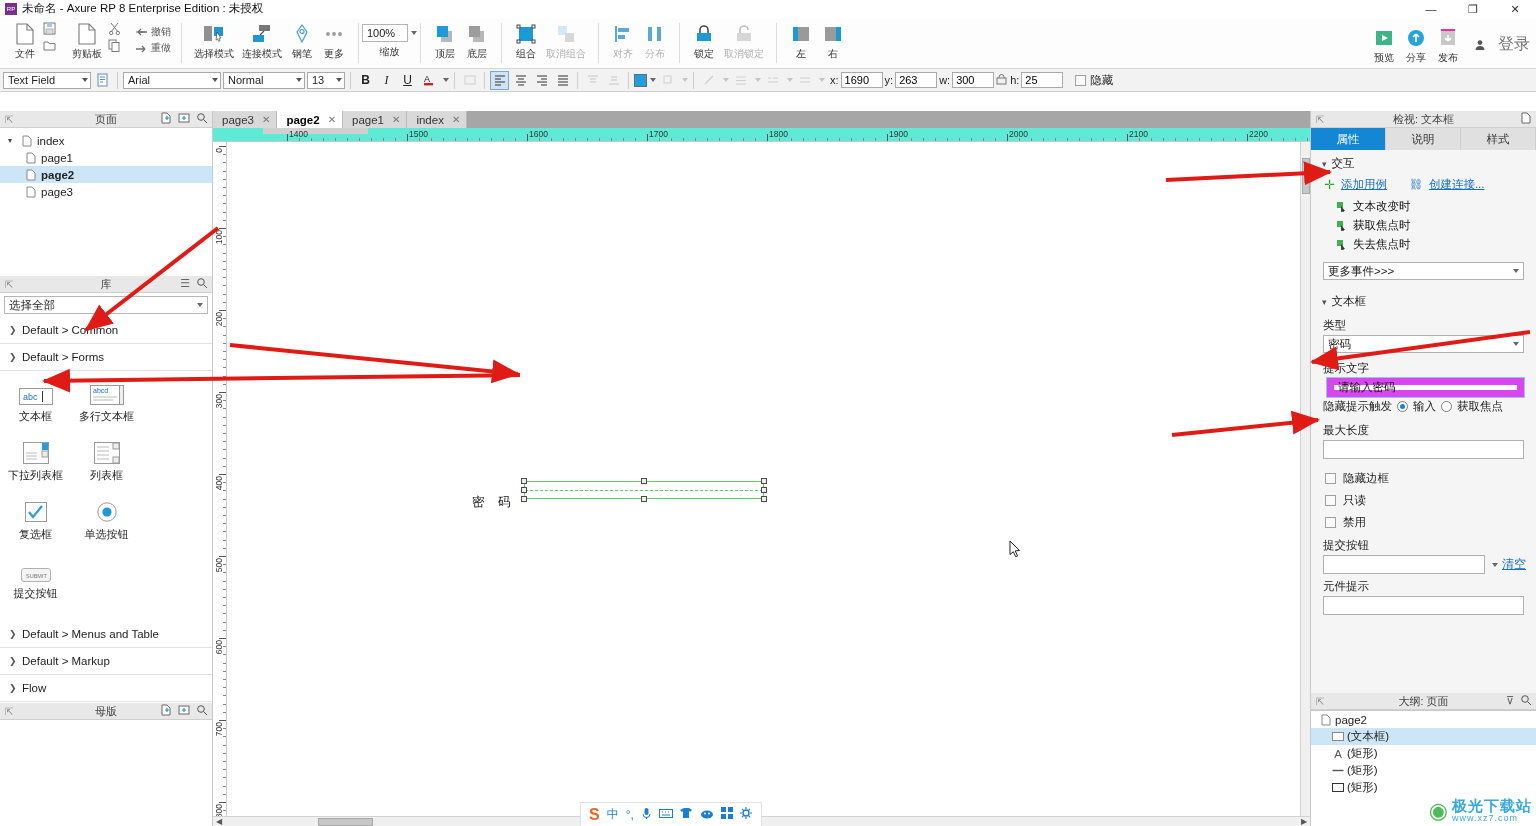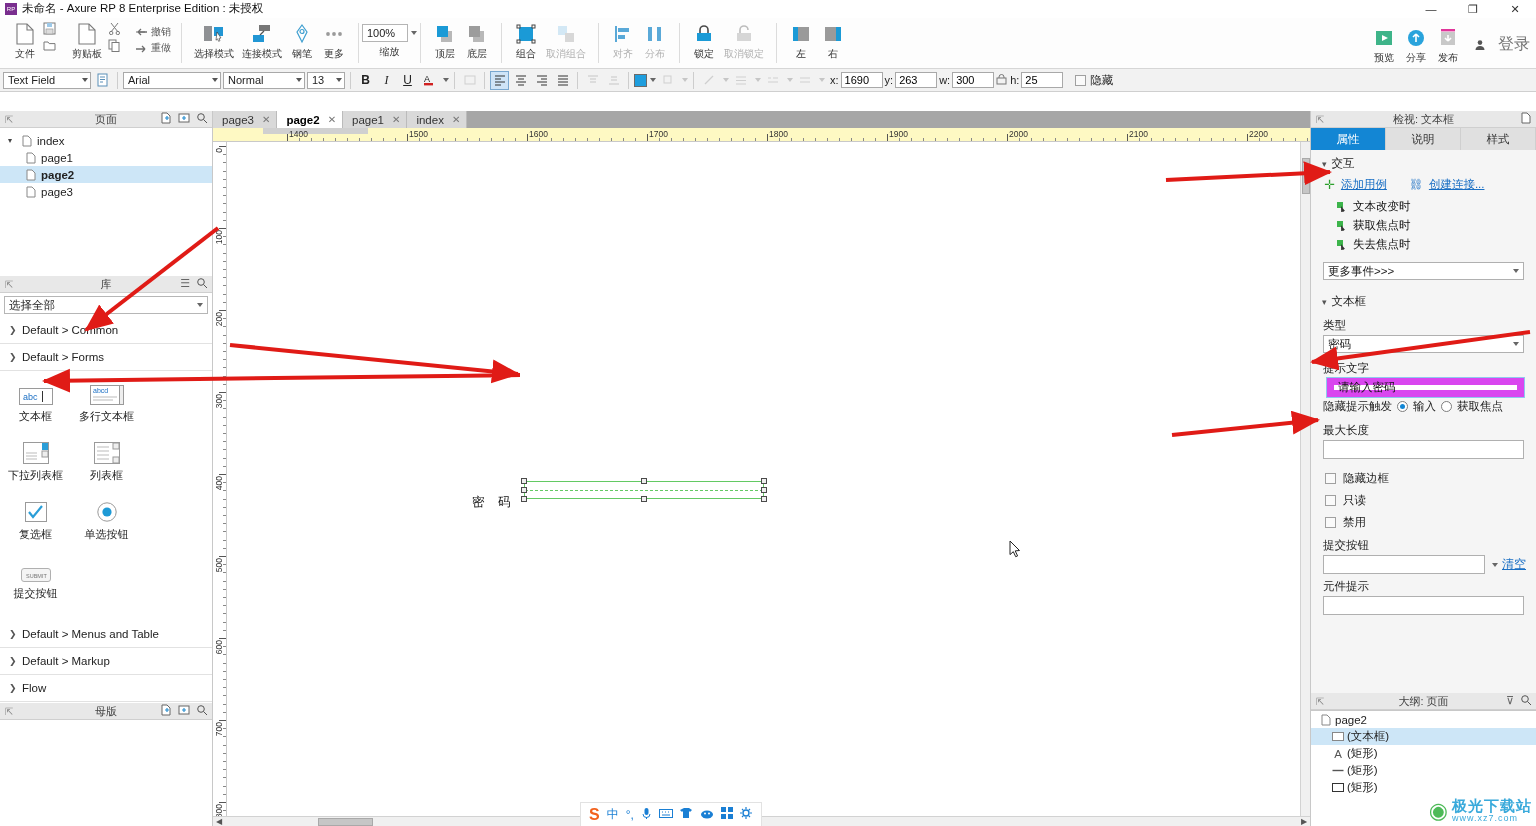--- a/index.html
+++ b/index.html
@@ -130,21 +130,21 @@
 
   
   .center { flex: 1; display: flex; flex-direction: column; background: #fff; position: relative; min-width: 0; }
   .tabstrip { height: 17px; background: #a6a6a6; display: flex; align-items: flex-end; }
   .ptab {
     height: 17px; background: #d9d9d9; display: flex; align-items: center; padding: 0 6px 0 9px;
     font-size: 11.5px; color: #333; gap: 8px; border-right: 1px solid #bbb;
   }
   .ptab.active { background: #fff; color: #000; font-weight: bold; }
   .ptab .x { font-size: 10px; color: #777; }
-  .hruler { height: 14px; background: #fef9c3; position: relative; border-bottom: 1px solid #c9c9c9; overflow: hidden; }
+  .hruler { height: 14px; background: #5eead4; position: relative; border-bottom: 1px solid #c9c9c9; overflow: hidden; }
   .hscrollhint { position:absolute; top:0; left:50px; width:105px; height:6px; background:#d0d0d0; }
   .tick { position: absolute; bottom: 0; width: 1px; background: #888; }
   .tick.major { height: 7px; background:#555;}
   .tick.minor { height: 3px; }
   .rlabel { position: absolute; top: 1px; font-size: 8.5px; color: #333; }
   .canvas-wrap { flex: 1; display: flex; position: relative; overflow: hidden; }
   .vruler { width: 14px; background: #fff; border-right: 1px solid #c9c9c9; position: relative; }
   .vtick { position: absolute; right: 0; height: 1px; background: #888; }
   .vtick.major { width: 7px; background:#555;}
   .vtick.minor { width: 3px; }

